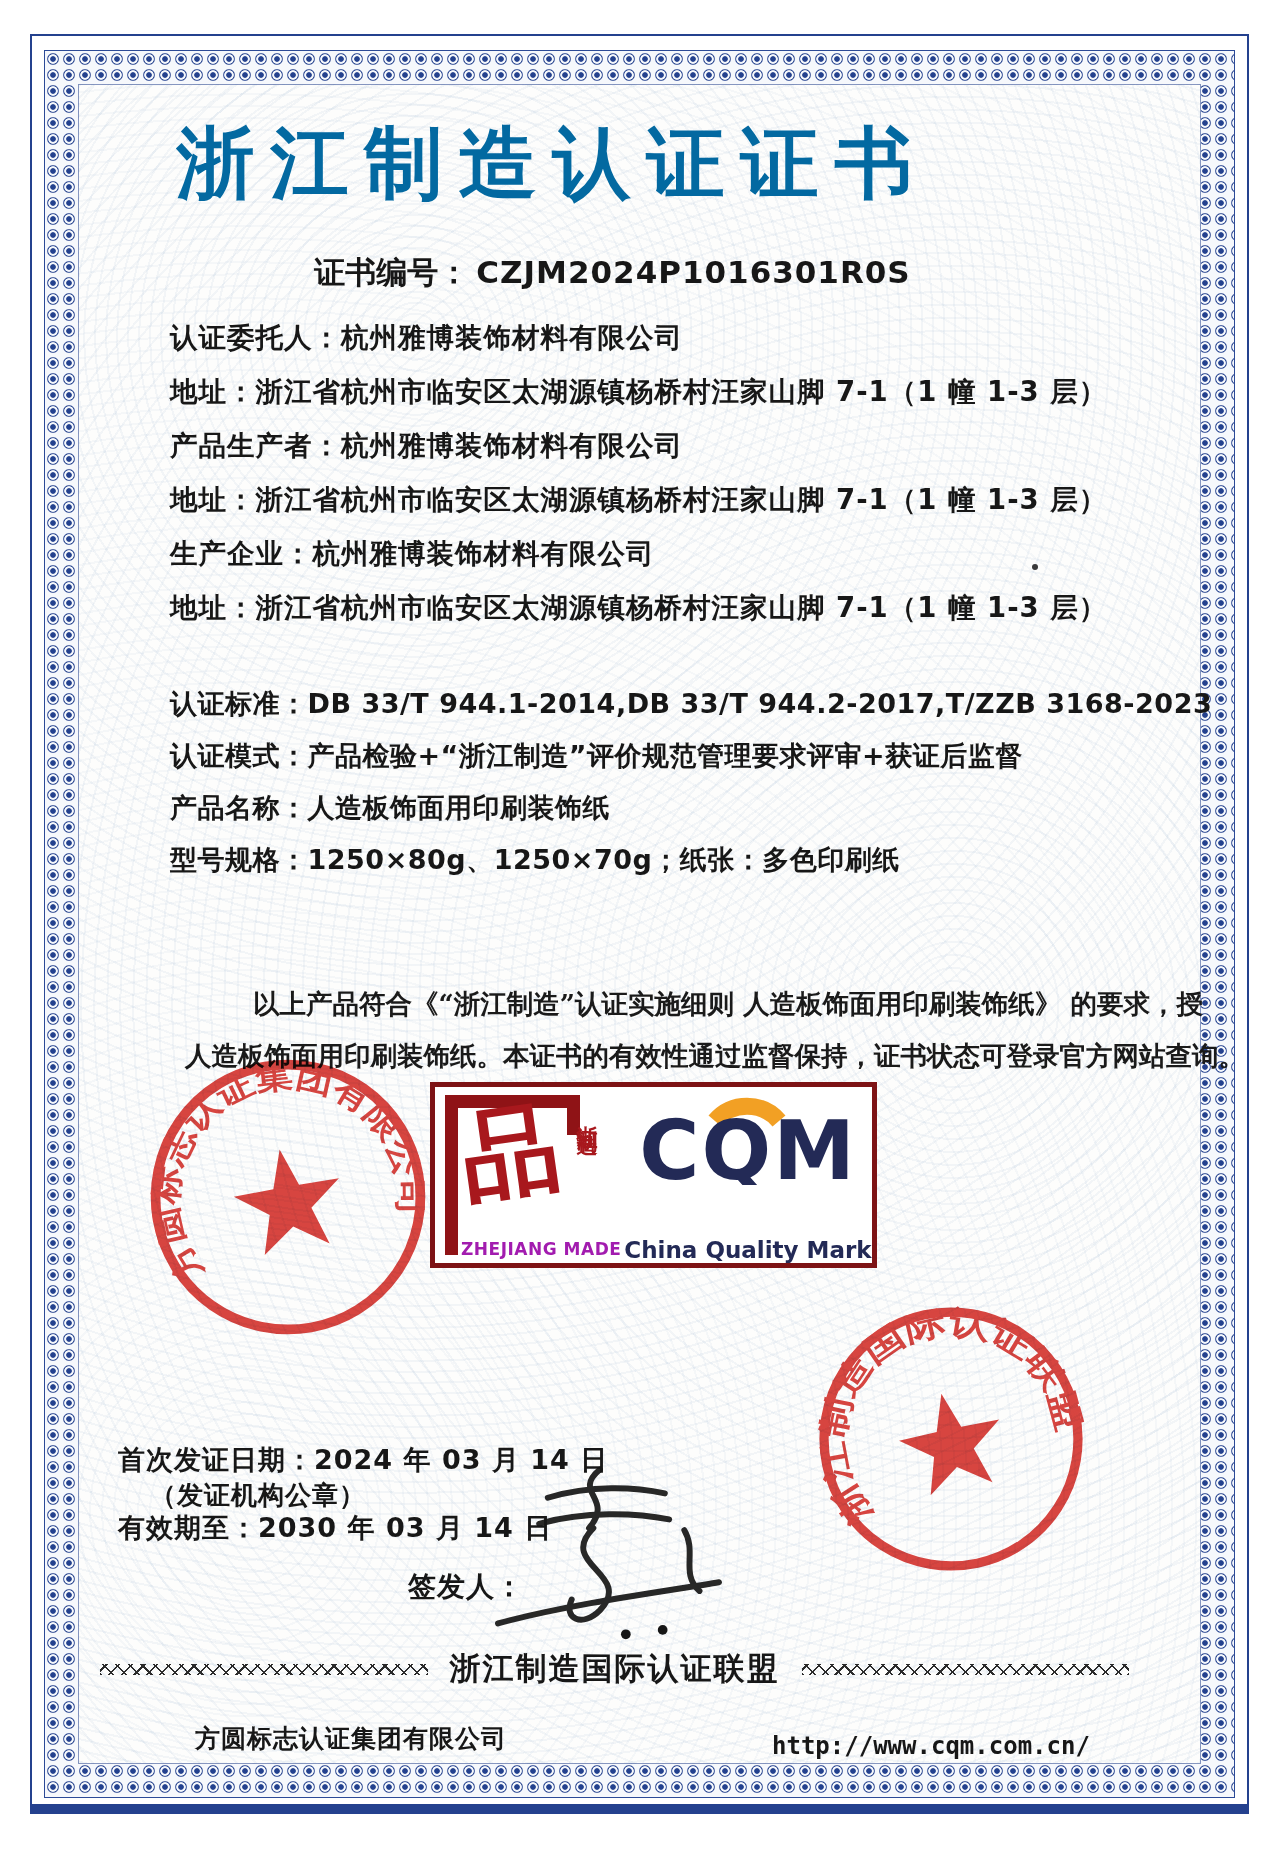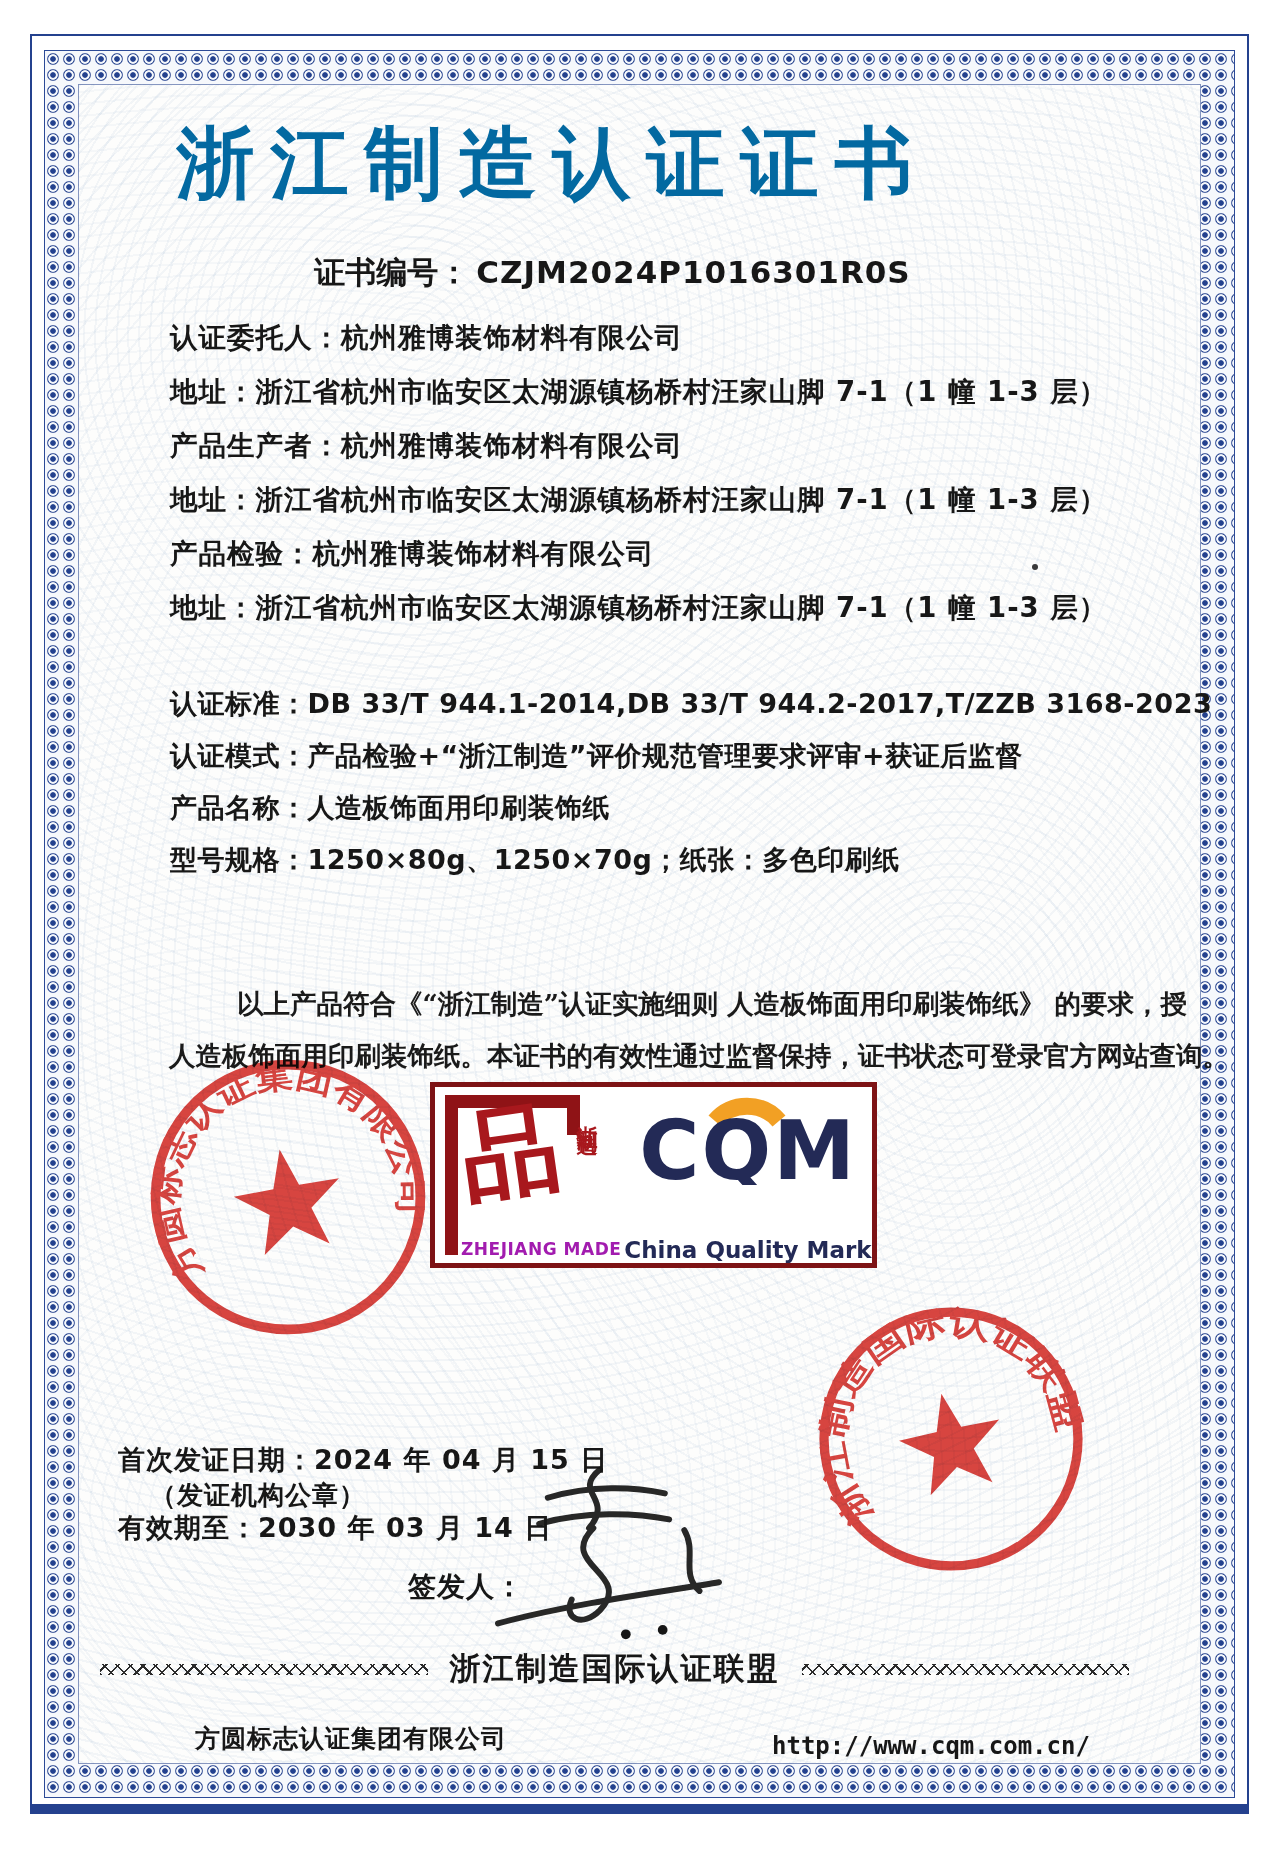--- a/index.html
+++ b/index.html
@@ -40,21 +40,21 @@
   .cert-line {
     position:absolute; top:252px; left:130px; width:965px; text-align:center;
     font-size:31px; font-weight:700; z-index:4;
   }
   .cert-line .num { margin-left:7px; letter-spacing:1px; }
   .info-list { position:absolute; top:320px; left:170px; right:100px; z-index:4; }
   .info-list .line { height:54px; font-size:27.5px; font-weight:700; letter-spacing:1px; white-space:nowrap; }
   .spec-list { position:absolute; top:686px; left:170px; right:90px; z-index:4; }
   .spec-list .line { height:52px; font-size:27px; font-weight:700; letter-spacing:0.5px; white-space:nowrap; }
   .statement {
-    position:absolute; top:978px; left:169px; width:915px; z-index:4;
+    position:absolute; top:978px; left:185px; width:915px; z-index:4;
     font-family:"DejaVu Serif", serif; font-size:26.5px; font-weight:600;
     line-height:52px; color:#1a1a1a;
   }
   .statement .l1 { text-indent:68px; white-space:nowrap; }
   .statement .l2 { white-space:nowrap; }
   .stray-dot { position:absolute; left:1032px; top:564px; width:6px; height:6px; border-radius:50%; background:#3a3a3a; z-index:4; }
   
   .logo-box {
     position:absolute; left:430px; top:1082px; width:437px; height:176px;
     border:5px solid #7d1315; background:#ffffff; z-index:5;
@@ -118,21 +118,21 @@
 
   <div class="cert-line">
     <span>证书编号：</span><span class="num">CZJM2024P1016301R0S</span>
   </div>
 
   <div class="info-list">
     <div class="line"><span>认证委托人：</span><span>杭州雅博装饰材料有限公司</span></div>
     <div class="line"><span>地址：</span><span>浙江省杭州市临安区太湖源镇杨桥村汪家山脚 7-1（1 幢 1-3 层）</span></div>
     <div class="line"><span>产品生产者：</span><span>杭州雅博装饰材料有限公司</span></div>
     <div class="line"><span>地址：</span><span>浙江省杭州市临安区太湖源镇杨桥村汪家山脚 7-1（1 幢 1-3 层）</span></div>
-    <div class="line"><span>产品检验：</span><span>杭州雅博装饰材料有限公司</span></div>
+    <div class="line"><span>生产企业：</span><span>杭州雅博装饰材料有限公司</span></div>
     <div class="line"><span>地址：</span><span>浙江省杭州市临安区太湖源镇杨桥村汪家山脚 7-1（1 幢 1-3 层）</span></div>
   </div>
 
   <div class="stray-dot"></div>
 
   <div class="spec-list">
     <div class="line"><span>认证标准：</span><span>DB 33/T 944.1-2014,DB 33/T 944.2-2017,T/ZZB 3168-2023</span></div>
     <div class="line"><span>认证模式：</span><span>产品检验+“浙江制造”评价规范管理要求评审+获证后监督</span></div>
     <div class="line"><span>产品名称：</span><span>人造板饰面用印刷装饰纸</span></div>
     <div class="line"><span>型号规格：</span><span>1250×80g、1250×70g；纸张：多色印刷纸</span></div>
@@ -173,21 +173,21 @@
   <svg class="stamp stamp-right" viewBox="0 0 300 300">
     <circle cx="150" cy="150" r="137" fill="none" stroke="#d5302c" stroke-width="10"></circle>
     <path id="arcR" d="M 52,212 A 115,115 0 1 1 248,212" fill="none"></path>
     <text font-size="35" font-weight="bold" fill="#d5302c">
       <textPath href="#arcR" startOffset="0" textLength="440" lengthAdjust="spacingAndGlyphs">浙江制造国际认证联盟</textPath>
     </text>
     <polygon points="150,100 163.5,139.4 205.2,140.1 171.9,165.1 184.1,204.9 150,181 115.9,204.9 128.1,165.1 94.8,140.1 136.5,139.4" fill="#d5302c"></polygon>
   </svg>
 
   <div class="issue-line first-issue">
-    <span>首次发证日期：</span><span>2024 年 04 月 15 日</span>
+    <span>首次发证日期：</span><span>2024 年 03 月 14 日</span>
   </div>
   <div class="issue-line seal-note">（发证机构公章）</div>
   <div class="issue-line valid-until">
     <span>有效期至：</span><span>2030 年 03 月 14 日</span>
   </div>
   <div class="issue-line signer">签发人：</div>
 
   <svg class="signature" viewBox="0 0 240 170">
     <g fill="none" stroke="#161616" stroke-width="5.5" stroke-linecap="round" opacity="0.92">
       <path d="M118,8 C92,30 132,34 108,62"></path>

